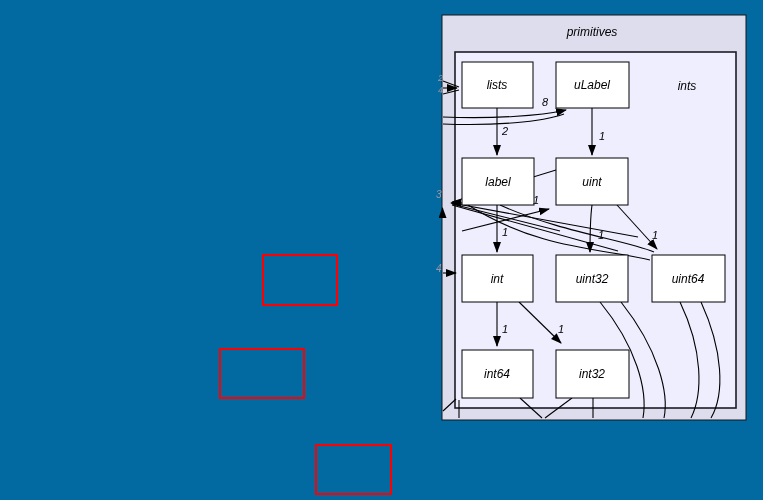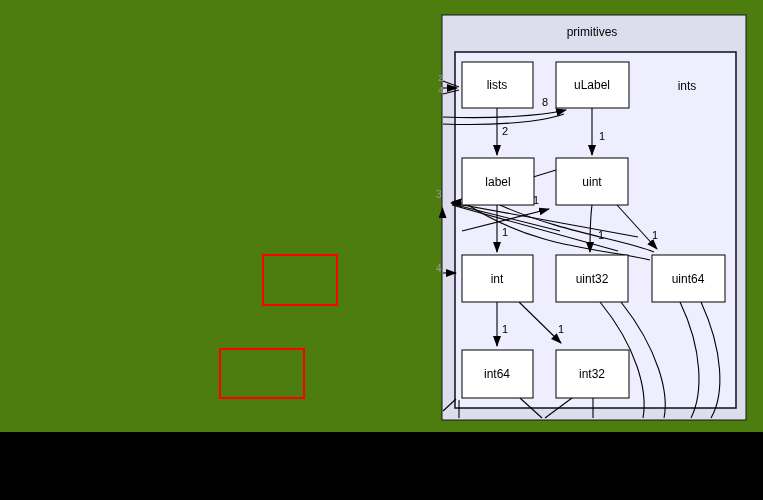--- a/index.html
+++ b/index.html
@@ -1,16 +1,16 @@
 <!DOCTYPE html>
 <html><head>
 <meta charset="utf-8">
 <style>
   html,body{margin:0;padding:0;background:#000;}
-  .stage{position:relative;width:763px;height:432px;background:#4d7c0f;overflow:hidden;}
+  .stage{position:relative;width:763px;height:500px;background:#0369a1;overflow:hidden;font-style:italic;}
   svg{display:block;}
   text{font-family:"Liberation Sans","DejaVu Sans",sans-serif;fill:#000;}
   .cluster-label{font-size:12px;text-anchor:middle;}
   .node-label{font-size:12px;text-anchor:middle;}
   .count{font-size:11px;}
   .count-dim{font-size:10px;fill:#9a9aa4;}
   .count-dim-sm{font-size:9px;fill:#9a9aa4;}
   .edge{fill:none;stroke:#000;stroke-width:1.1;}
   .node-rect{fill:#ffffff;stroke:#000000;stroke-width:1;}
   .outer-rect{stroke:#16161d;stroke-width:1;}

